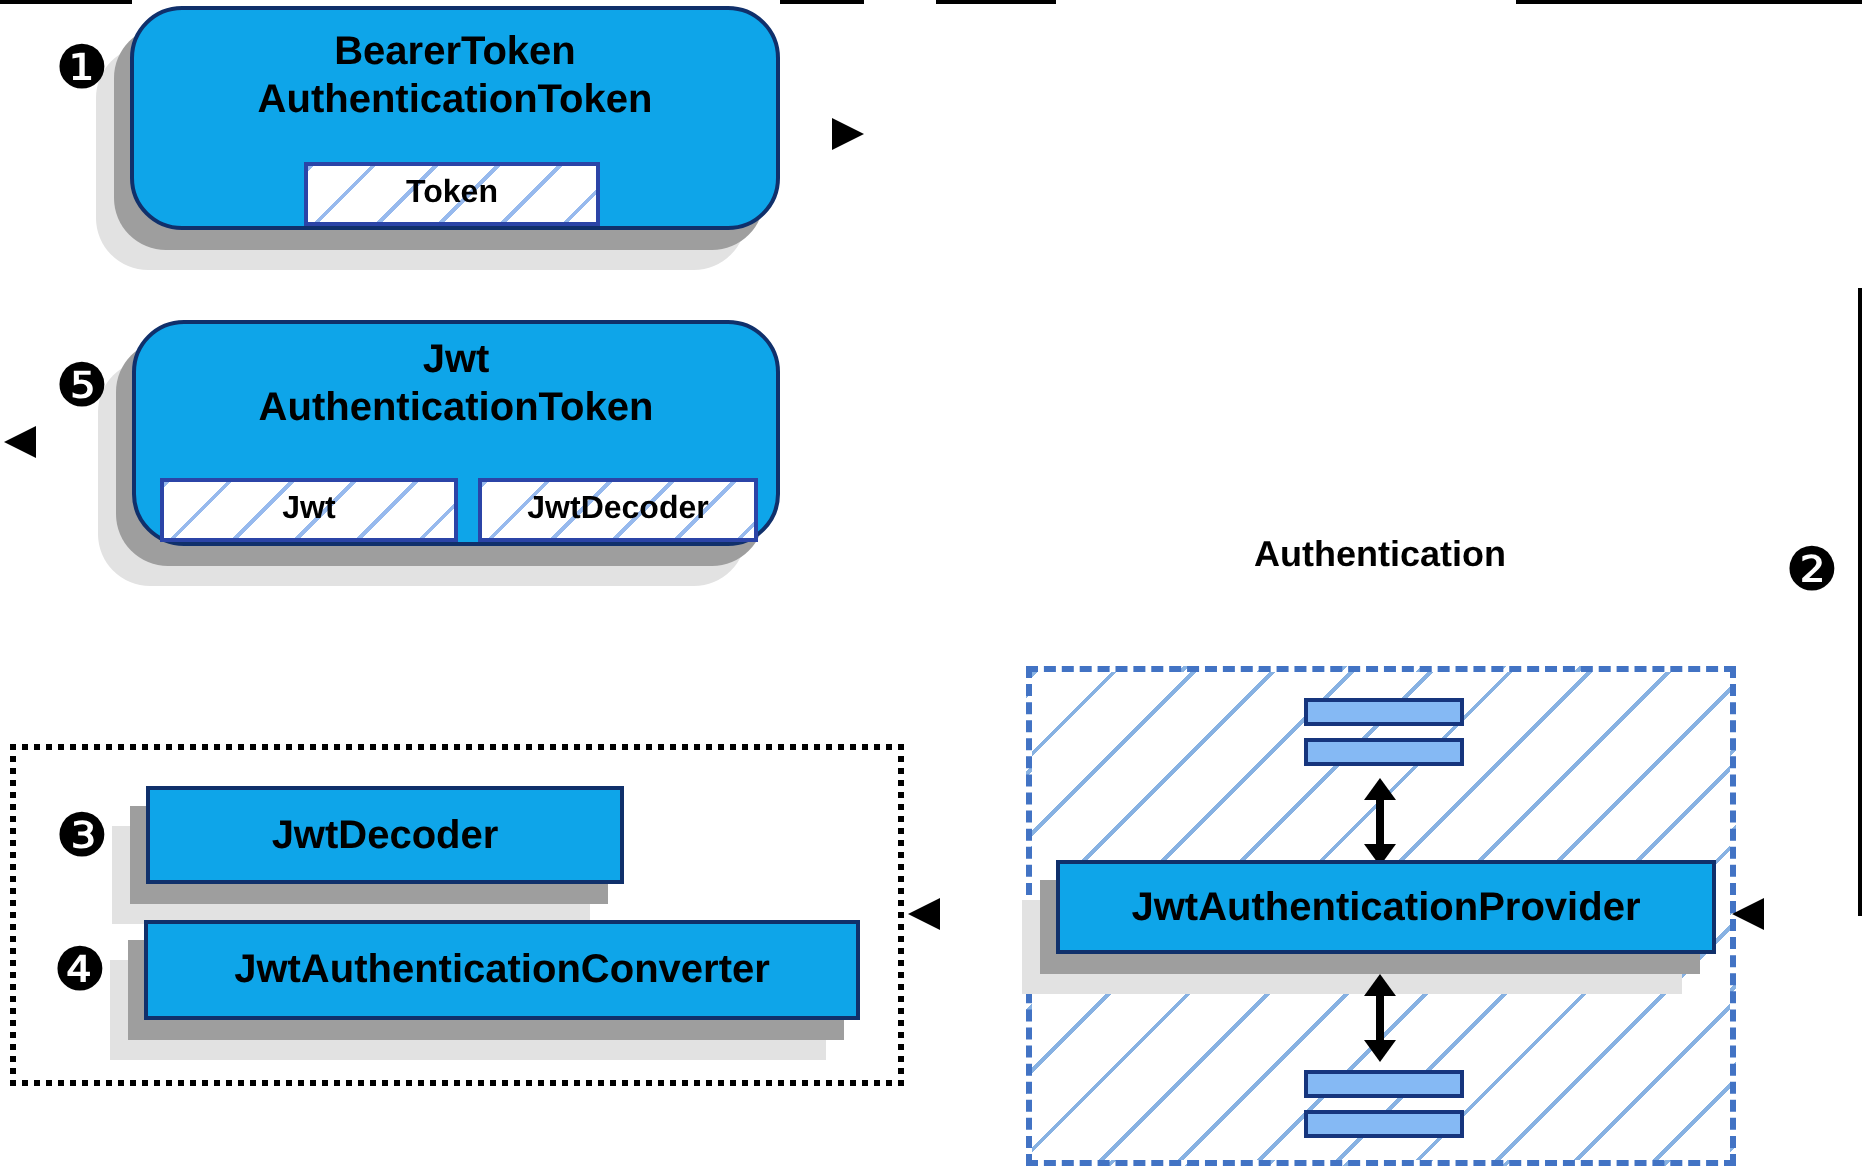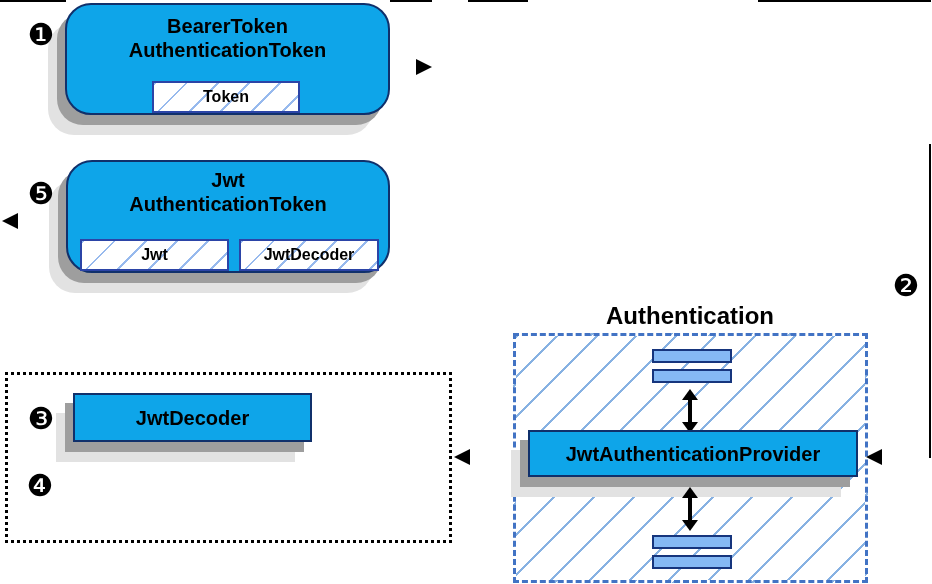--- a/index.html
+++ b/index.html
@@ -26,21 +26,21 @@
   
   .dashed-region{
     position:absolute;box-sizing:border-box;
     border:3px dashed #4273c4;background-color:#fff;
     background-image:repeating-linear-gradient(135deg,rgba(105,158,219,.8) 0,rgba(105,158,219,.8) 2px,transparent 2px,transparent 28px);
   }
   .dotted-region{
     position:absolute;box-sizing:border-box;
     border:3px dotted #000;background:transparent;
   }
-  .region-title{position:absolute;text-align:center;font-size:24px;line-height:25px;margin-top:38px;}
+  .region-title{position:absolute;text-align:center;font-size:18px;line-height:25px;}
   
   .bar{
     position:absolute;box-sizing:border-box;width:80px;height:14px;
     background:#85b9f4;border:2px solid #16357d;
   }
   
   .hline{position:absolute;height:2px;background:#000;}
   .vline{position:absolute;width:2px;background:#000;}
   .head-right{position:absolute;width:0;height:0;border-top:8px solid transparent;border-bottom:8px solid transparent;border-left:16px solid #000;}
   .head-left{position:absolute;width:0;height:0;border-top:8px solid transparent;border-bottom:8px solid transparent;border-right:16px solid #000;}
@@ -121,14 +121,17 @@
   <div class="head-left z1" style="left:454px;top:449px"></div>
 
   <div class="dotted-region" style="left:5px;top:372px;width:447px;height:171px"></div>
 
   <div class="badge z3" style="left:24px;top:402px">❸</div>
   <div class="node z2" style="left:73px;top:393px;width:239px;height:49px">
     <div class="title label-center">JwtDecoder</div>
   </div>
 
   <div class="badge z3" style="left:23px;top:469px">❹</div>
+  <div class="node z2" style="left:72px;top:460px;width:358px;height:50px">
+    <div class="title label-center">JwtAuthenticationConverter</div>
+  </div>
 
 </div>
 
 </body></html>

